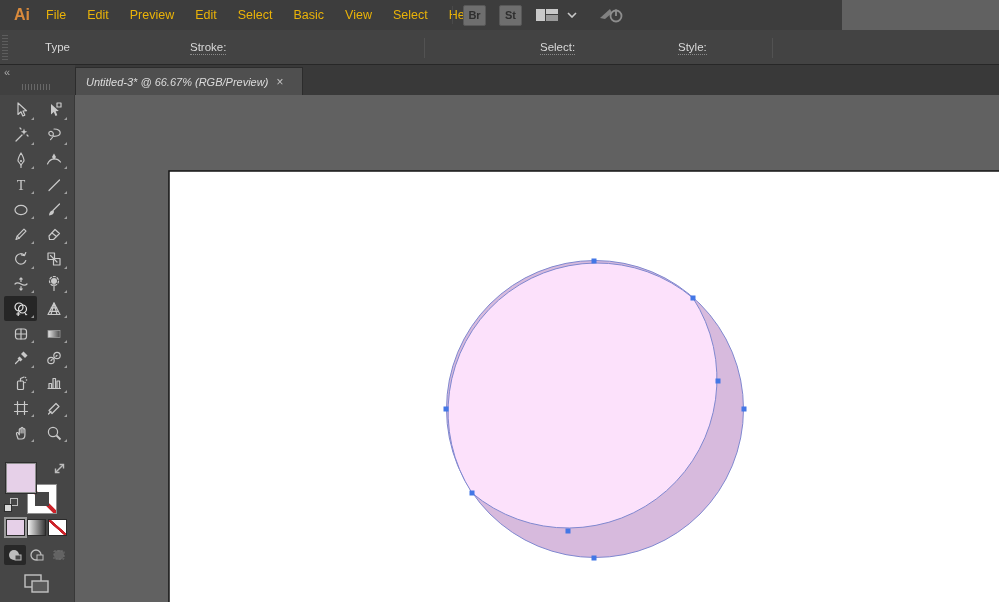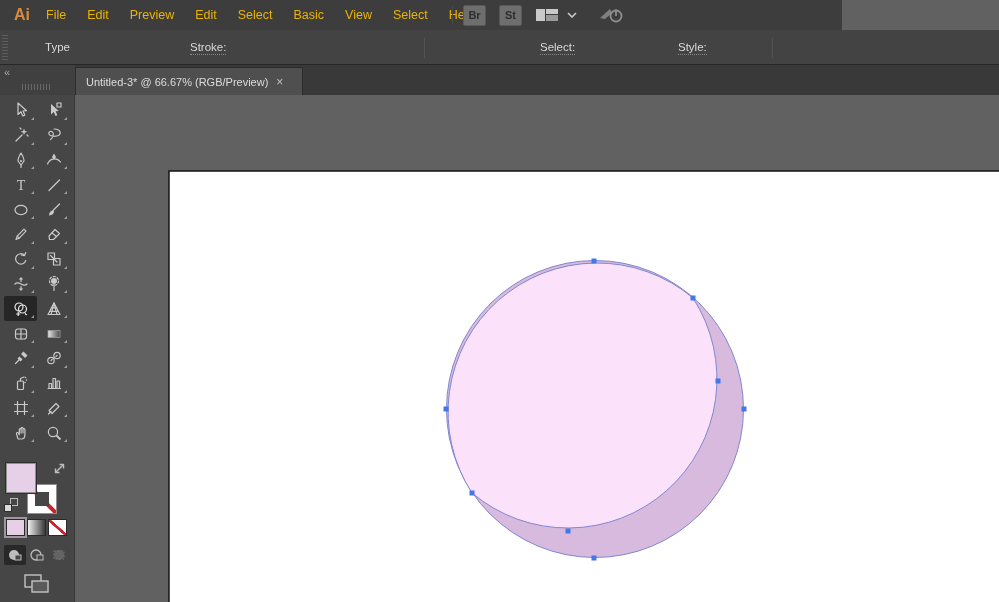--- a/index.html
+++ b/index.html
@@ -47,21 +47,21 @@
   #align-group { position:absolute; left:818px; top:36px; display:flex; }
   .align-btn { width:26px; height:22px; display:flex; align-items:center; justify-content:center; }
   .align-gap { width:8px; }
 
   
   #tabrow { position:absolute; left:0; top:65px; width:999px; height:30px; background:#393939; }
   #tp-header { position:absolute; left:0; top:0; width:75px; height:30px; background:#404040; }
   #collapse-icon { position:absolute; left:4px; top:1px; color:#a8a8a8; font-size:11px; }
   #tp-grip { position:absolute; left:22px; top:19px; width:30px; height:6px;
     background:repeating-linear-gradient(90deg,#686868 0 1px,transparent 1px 3px); }
-  #doc-tab { position:absolute; left:75px; top:2px; width:228px; height:28px; background:#4f4f4f; border:1px solid #2c2c2c; border-bottom:none; display:flex; align-items:center; }
+  #doc-tab { position:absolute; left:75px; top:2px; width:228px; height:28px; background:#4f4f4f; border:1px solid #2c2c2c; border-bottom:none; display:flex; align-items:center;font-style:italic; }
   #tab-title { color:#dcdcdc; font-size:11px; margin-left:10px; white-space:nowrap; }
   #tab-close { margin-left:8px; color:#c2c2c2; font-size:12px; line-height:10px; cursor:default; }
 
   
   #toolpanel { position:absolute; left:0; top:95px; width:75px; height:507px; background:#464646; border-right:1px solid #383838; }
   #tools-grid { position:absolute; left:4px; top:3px; width:67px; display:grid; grid-template-columns:33px 33px; grid-auto-rows:24.8px; }
   .tool { position:relative; display:flex; align-items:center; justify-content:center; }
   .tool.selected { background:#262626; border-radius:2px; }
   .tool::after { content:""; position:absolute; right:3px; bottom:3px; width:0; height:0; border-left:3px solid transparent; border-bottom:3px solid #bdbdbd; opacity:.75; }
 

